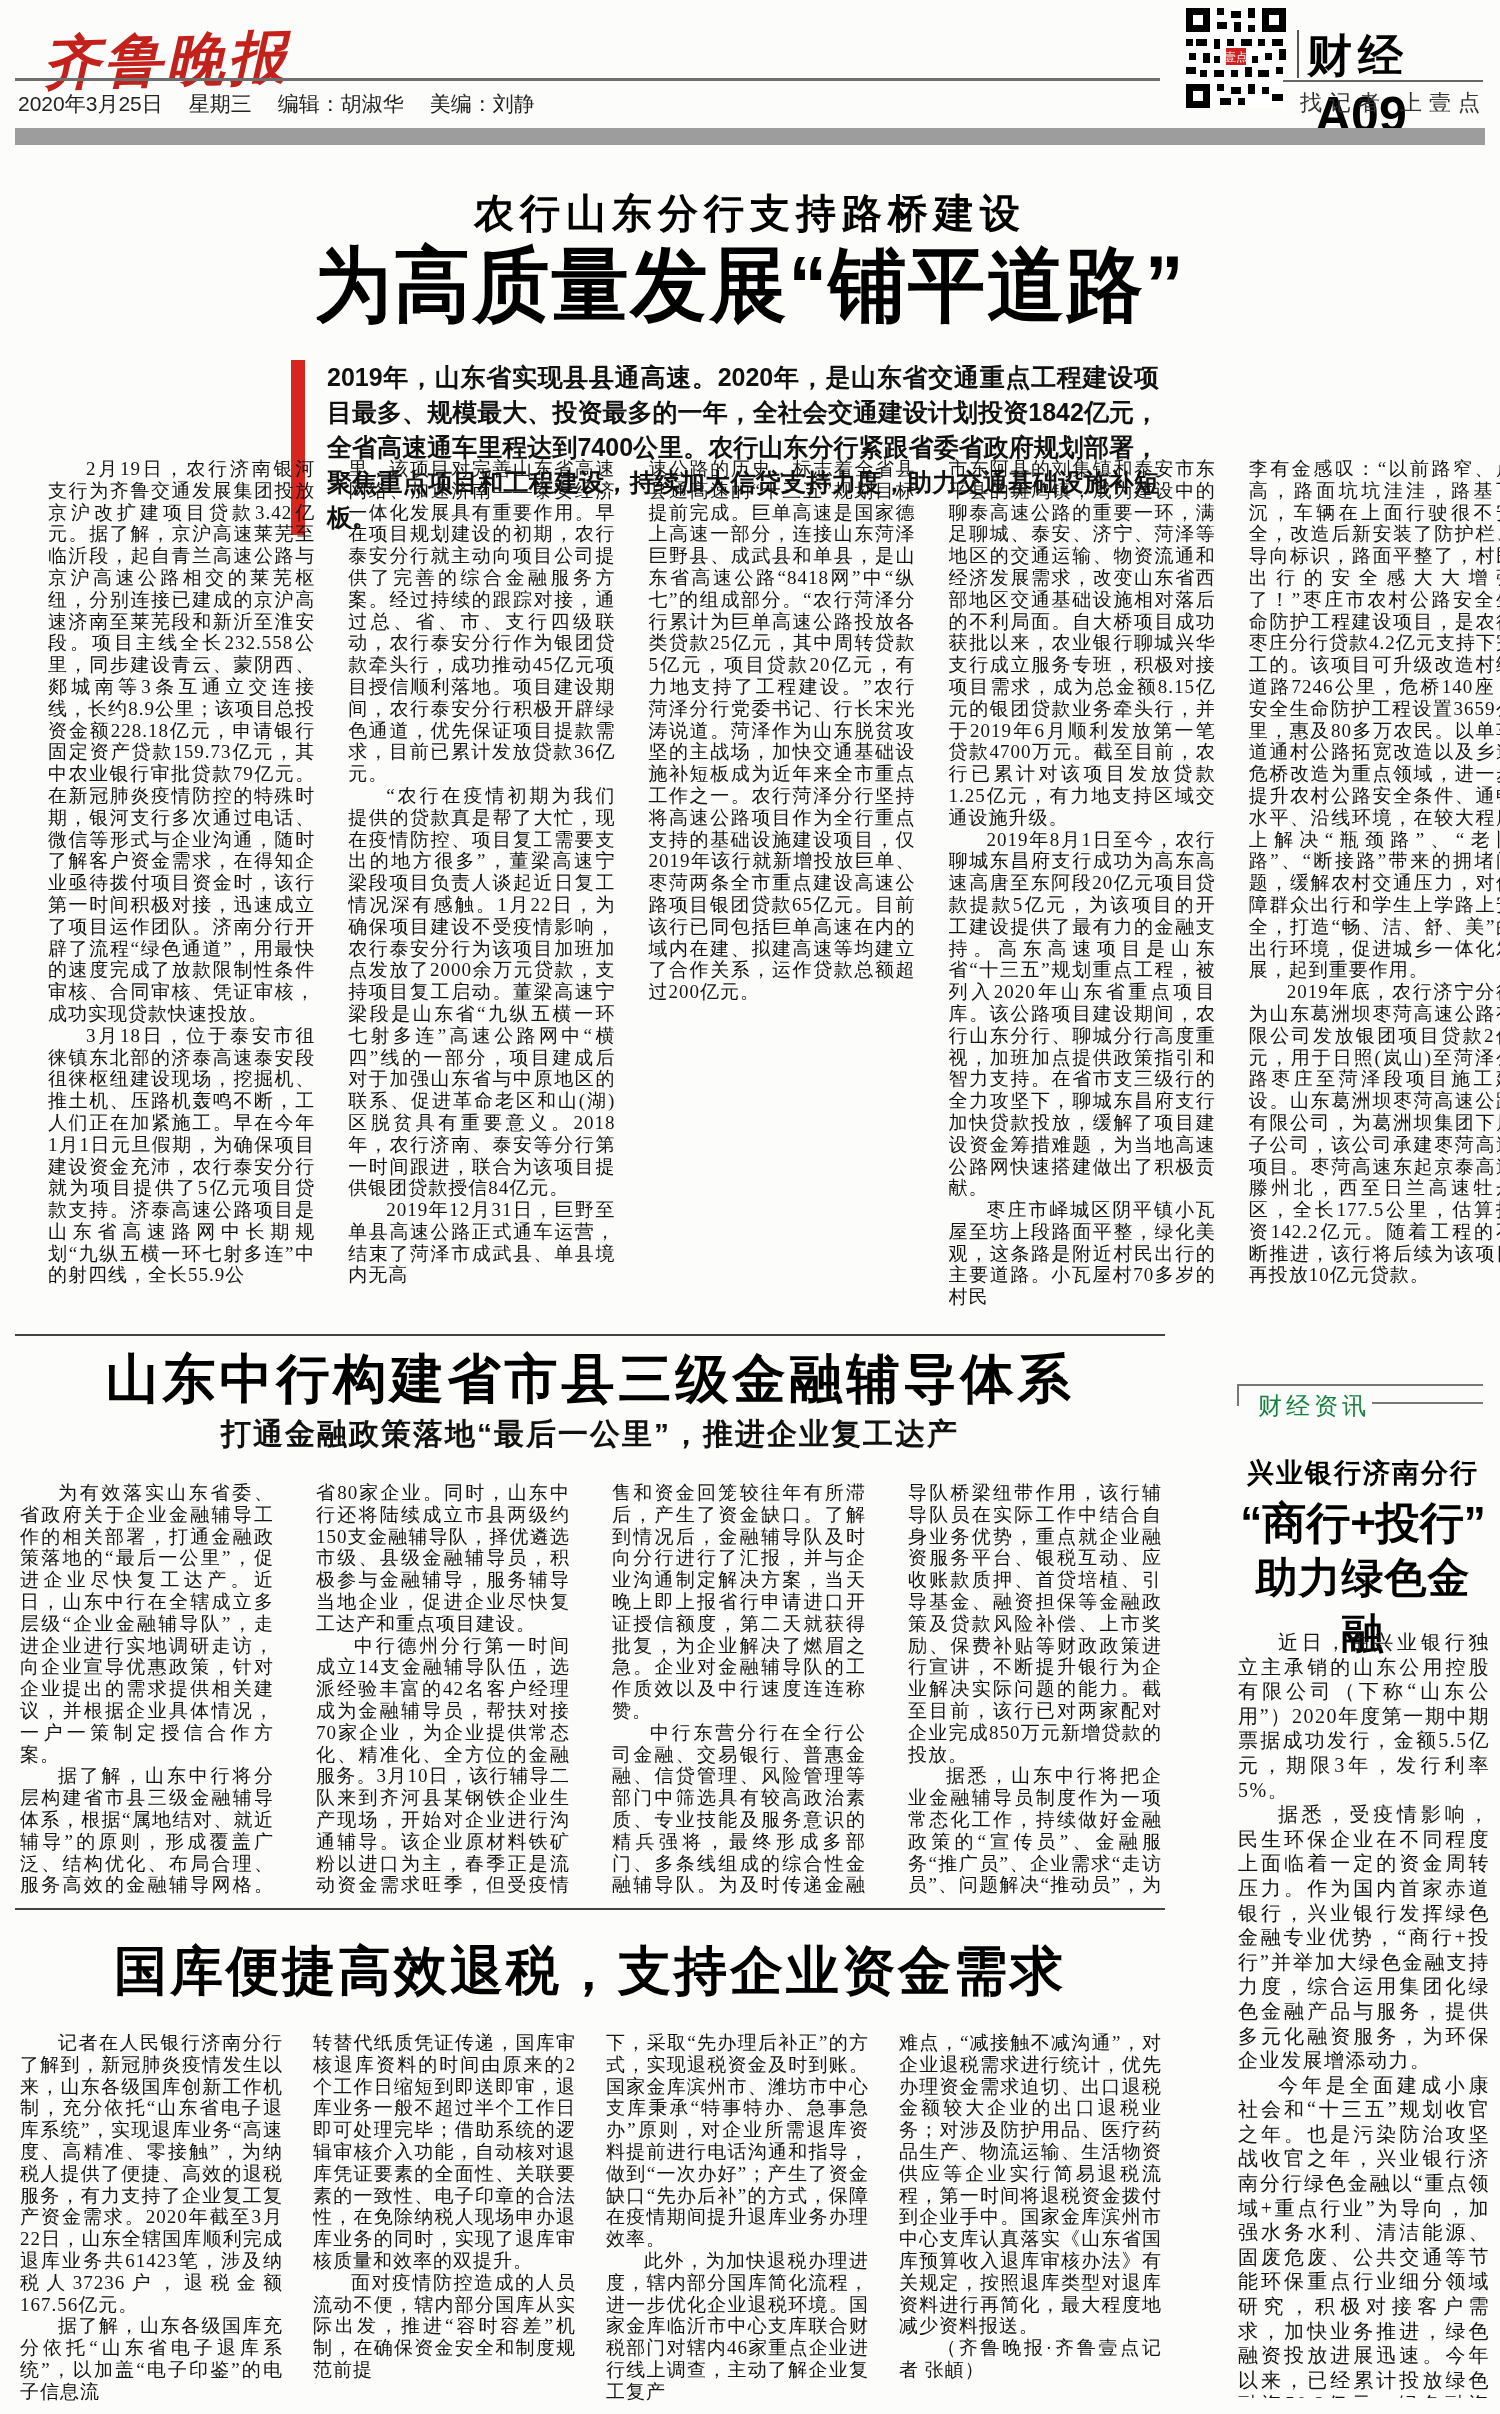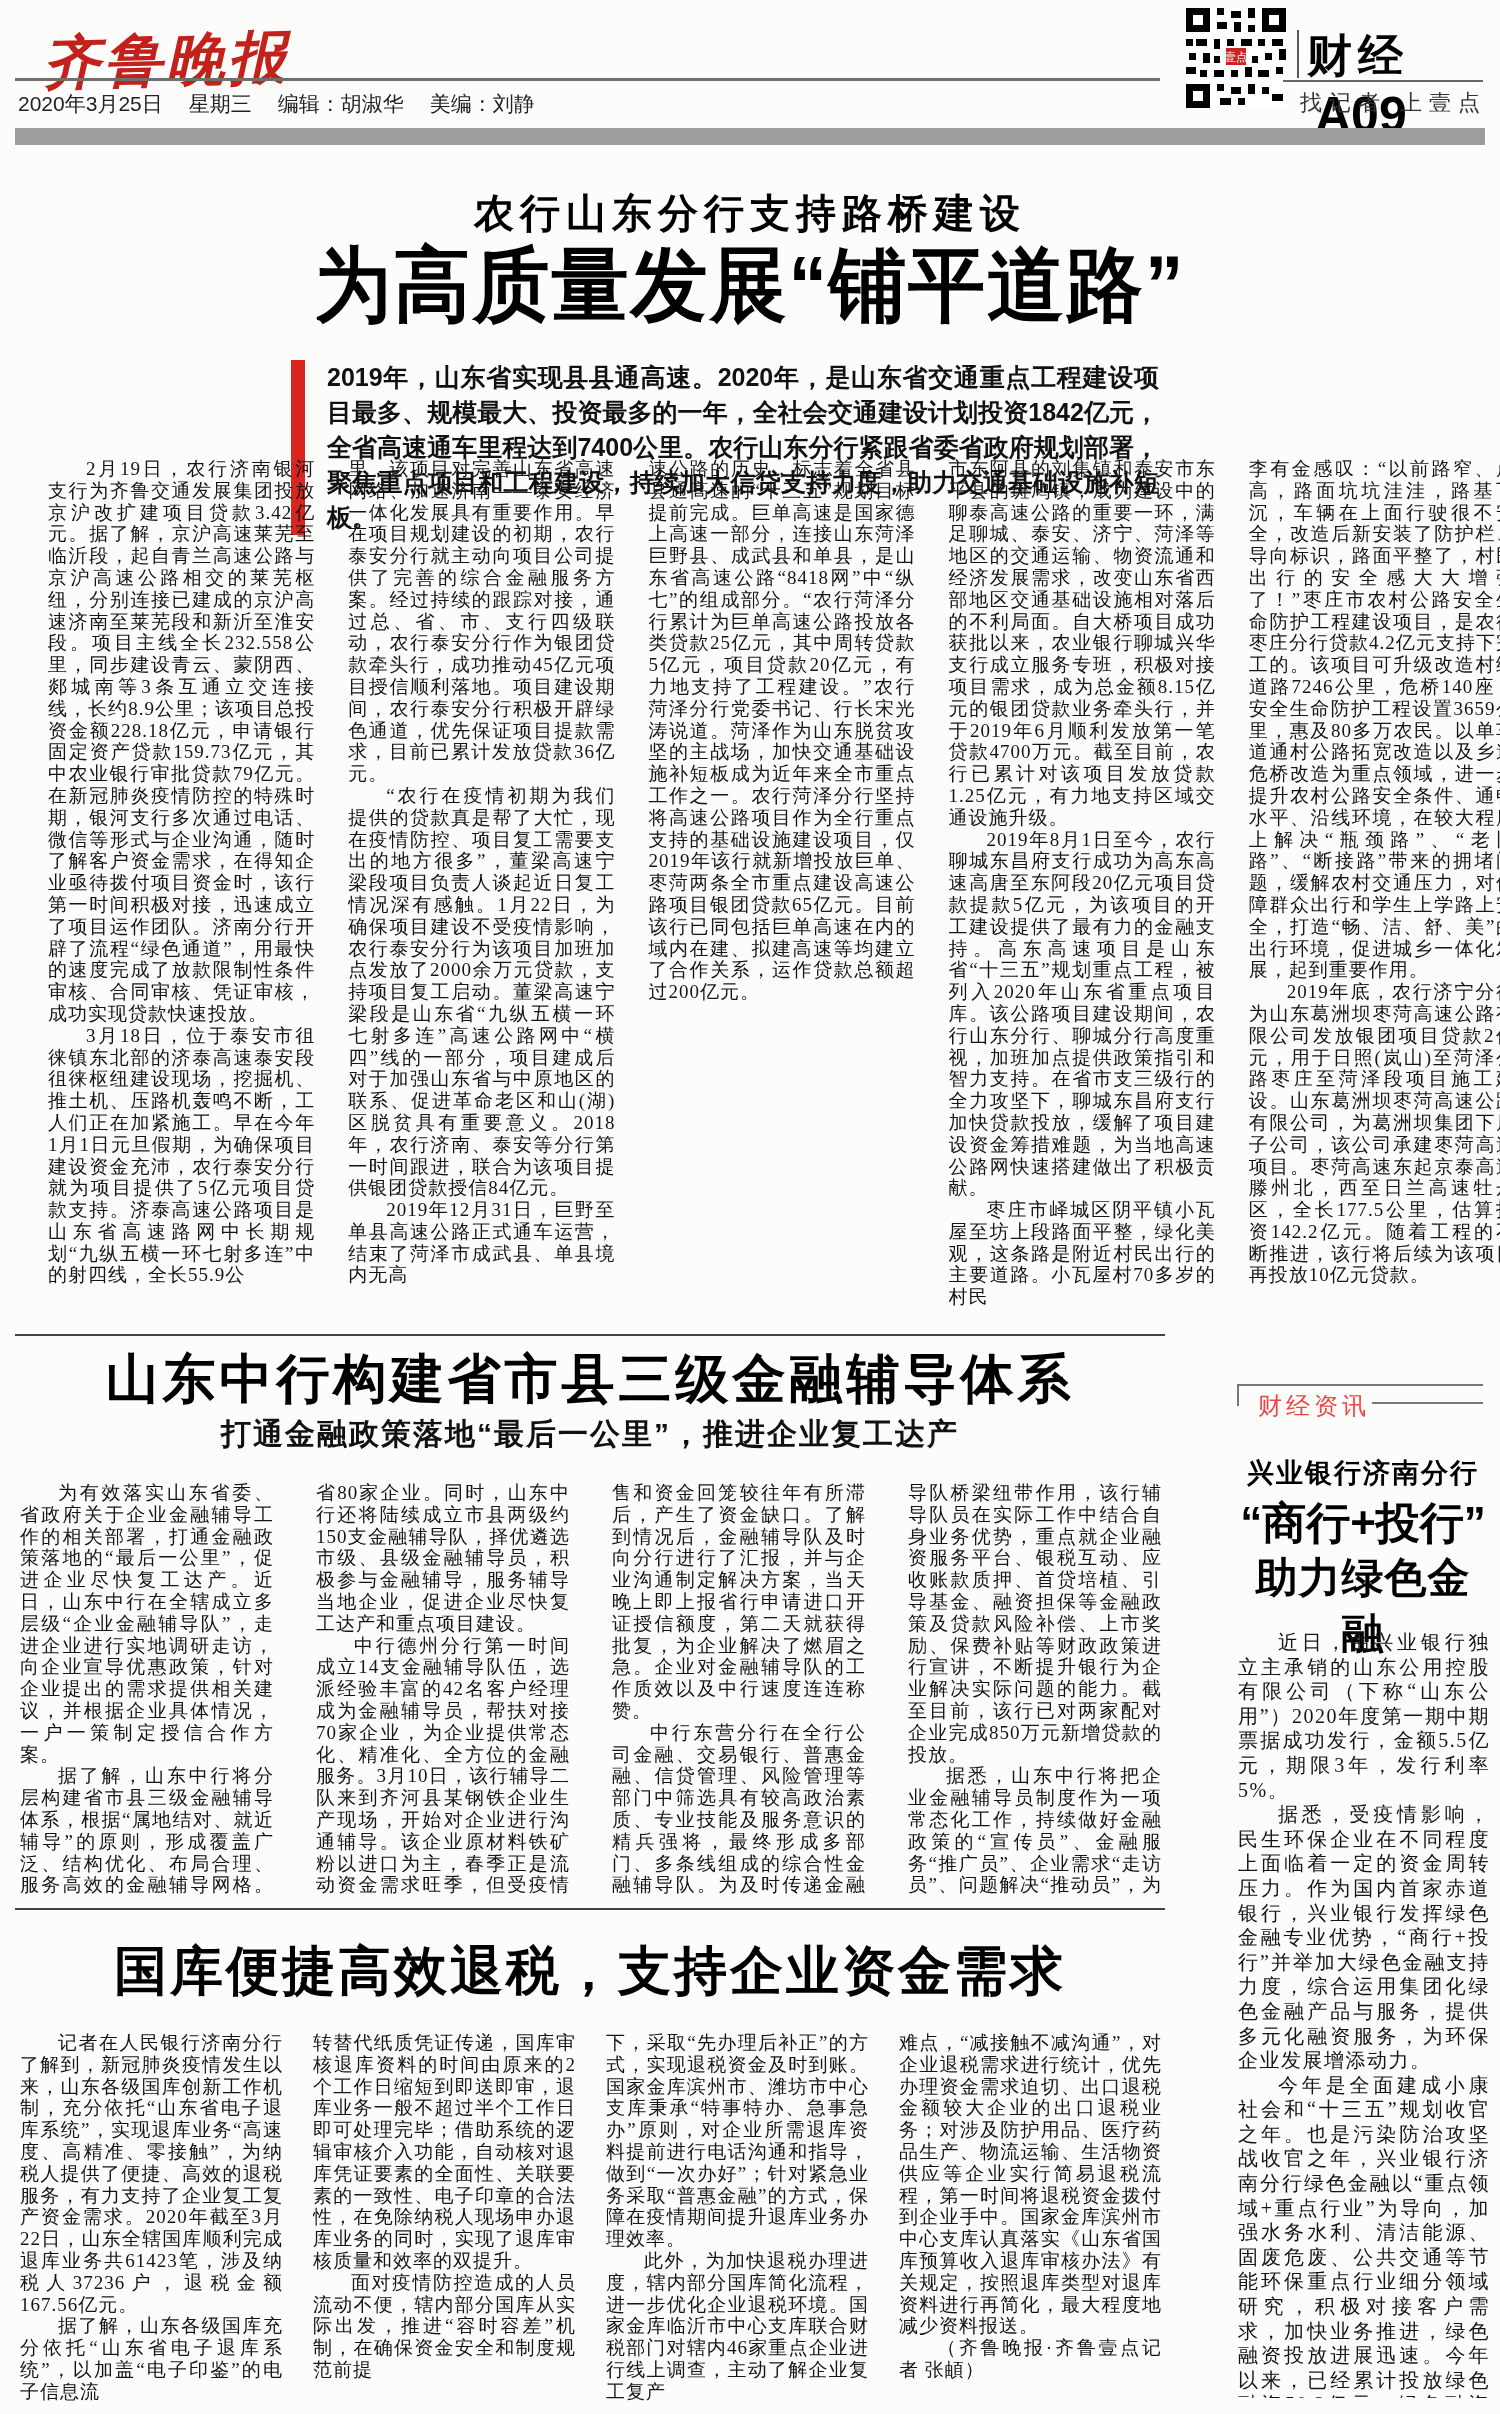--- a/index.html
+++ b/index.html
@@ -48,21 +48,21 @@
   .a2-subtitle{position:absolute;left:0;top:1414px;width:1180px;text-align:center;font-size:30px;
                font-weight:600;letter-spacing:2px;color:#111;font-family:"Liberation Sans",sans-serif;}
   .a2-cols{left:20px;top:1482px;width:1142px;height:414px;gap:42px;}
   
   .a3-headline{position:absolute;left:0;top:1936px;width:1180px;text-align:center;font-size:53px;
                font-weight:900;letter-spacing:3px;color:#000;font-family:"Liberation Sans",sans-serif;}
   .a3-cols{left:20px;top:2032px;width:1142px;height:372px;gap:30px;}
   
   .sb-topline{position:absolute;left:1237px;top:1384px;width:246px;height:2px;background:#777;}
   .sb-tick{position:absolute;left:1237px;top:1384px;width:2px;height:22px;background:#777;}
-  .sb-label{position:absolute;left:1258px;top:1390px;font-size:24px;letter-spacing:4px;color:#ef4444;
+  .sb-label{position:absolute;left:1258px;top:1390px;font-size:24px;letter-spacing:4px;color:#15803d;
             font-family:"Liberation Sans",sans-serif;}
   .sb-midline{position:absolute;left:1372px;top:1402px;width:111px;height:2px;background:#777;}
   .sb-title1{position:absolute;left:1235px;top:1455px;width:256px;text-align:center;font-size:27px;
              font-weight:700;letter-spacing:2px;color:#000;font-family:"Liberation Sans",sans-serif;}
   .sb-title2{position:absolute;left:1235px;top:1494px;width:256px;text-align:center;font-size:44px;
              font-weight:900;color:#000;font-family:"Liberation Sans",sans-serif;}
   .sb-title3{position:absolute;left:1235px;top:1550px;width:256px;text-align:center;font-size:42px;
              font-weight:900;letter-spacing:1px;color:#000;font-family:"Liberation Sans",sans-serif;}
   .sb-body{position:absolute;left:1238px;top:1630px;width:252px;height:768px;overflow:hidden;}
   .sb-body p{margin:0;text-indent:2em;font-size:20px;line-height:24.6px;letter-spacing:1.5px;
@@ -193,21 +193,21 @@
   <div class="colwrap a3-cols body-text">
       <div class="col">
         <p>记者在人民银行济南分行了解到，新冠肺炎疫情发生以来，山东各级国库创新工作机制，充分依托“山东省电子退库系统”，实现退库业务“高速度、高精准、零接触”，为纳税人提供了便捷、高效的退税服务，有力支持了企业复工复产资金需求。2020年截至3月22日，山东全辖国库顺利完成退库业务共61423笔，涉及纳税人37236户，退税金额167.56亿元。</p>
         <p>据了解，山东各级国库充分依托“山东省电子退库系统”，以加盖“电子印鉴”的电子信息流</p>
       </div>
       <div class="col">
         <p class="noind">转替代纸质凭证传递，国库审核退库资料的时间由原来的2个工作日缩短到即送即审，退库业务一般不超过半个工作日即可处理完毕；借助系统的逻辑审核介入功能，自动核对退库凭证要素的全面性、关联要素的一致性、电子印章的合法性，在免除纳税人现场申办退库业务的同时，实现了退库审核质量和效率的双提升。</p>
         <p>面对疫情防控造成的人员流动不便，辖内部分国库从实际出发，推进“容时容差”机制，在确保资金安全和制度规范前提</p>
       </div>
       <div class="col">
-        <p class="noind">下，采取“先办理后补正”的方式，实现退税资金及时到账。国家金库滨州市、潍坊市中心支库秉承“特事特办、急事急办”原则，对企业所需退库资料提前进行电话沟通和指导，做到“一次办好”；针对紧急业务采取“普惠金融”的方式，保障在疫情期间提升退库业务办理效率。</p>
+        <p class="noind">下，采取“先办理后补正”的方式，实现退税资金及时到账。国家金库滨州市、潍坊市中心支库秉承“特事特办、急事急办”原则，对企业所需退库资料提前进行电话沟通和指导，做到“一次办好”；产生了资金缺口“先办后补”的方式，保障在疫情期间提升退库业务办理效率。</p>
         <p>此外，为加快退税办理进度，辖内部分国库简化流程，进一步优化企业退税环境。国家金库临沂市中心支库联合财税部门对辖内46家重点企业进行线上调查，主动了解企业复工复产</p>
       </div>
       <div class="col">
         <p class="noind">难点，“减接触不减沟通”，对企业退税需求进行统计，优先办理资金需求迫切、出口退税金额较大企业的出口退税业务；对涉及防护用品、医疗药品生产、物流运输、生活物资供应等企业实行简易退税流程，第一时间将退税资金拨付到企业手中。国家金库滨州市中心支库认真落实《山东省国库预算收入退库审核办法》有关规定，按照退库类型对退库资料进行再简化，最大程度地减少资料报送。</p>
         <p>（齐鲁晚报·齐鲁壹点记者 张頔）</p>
       </div>
     </div>
 
   <div class="sb-topline"></div>
   <div class="sb-tick"></div>

